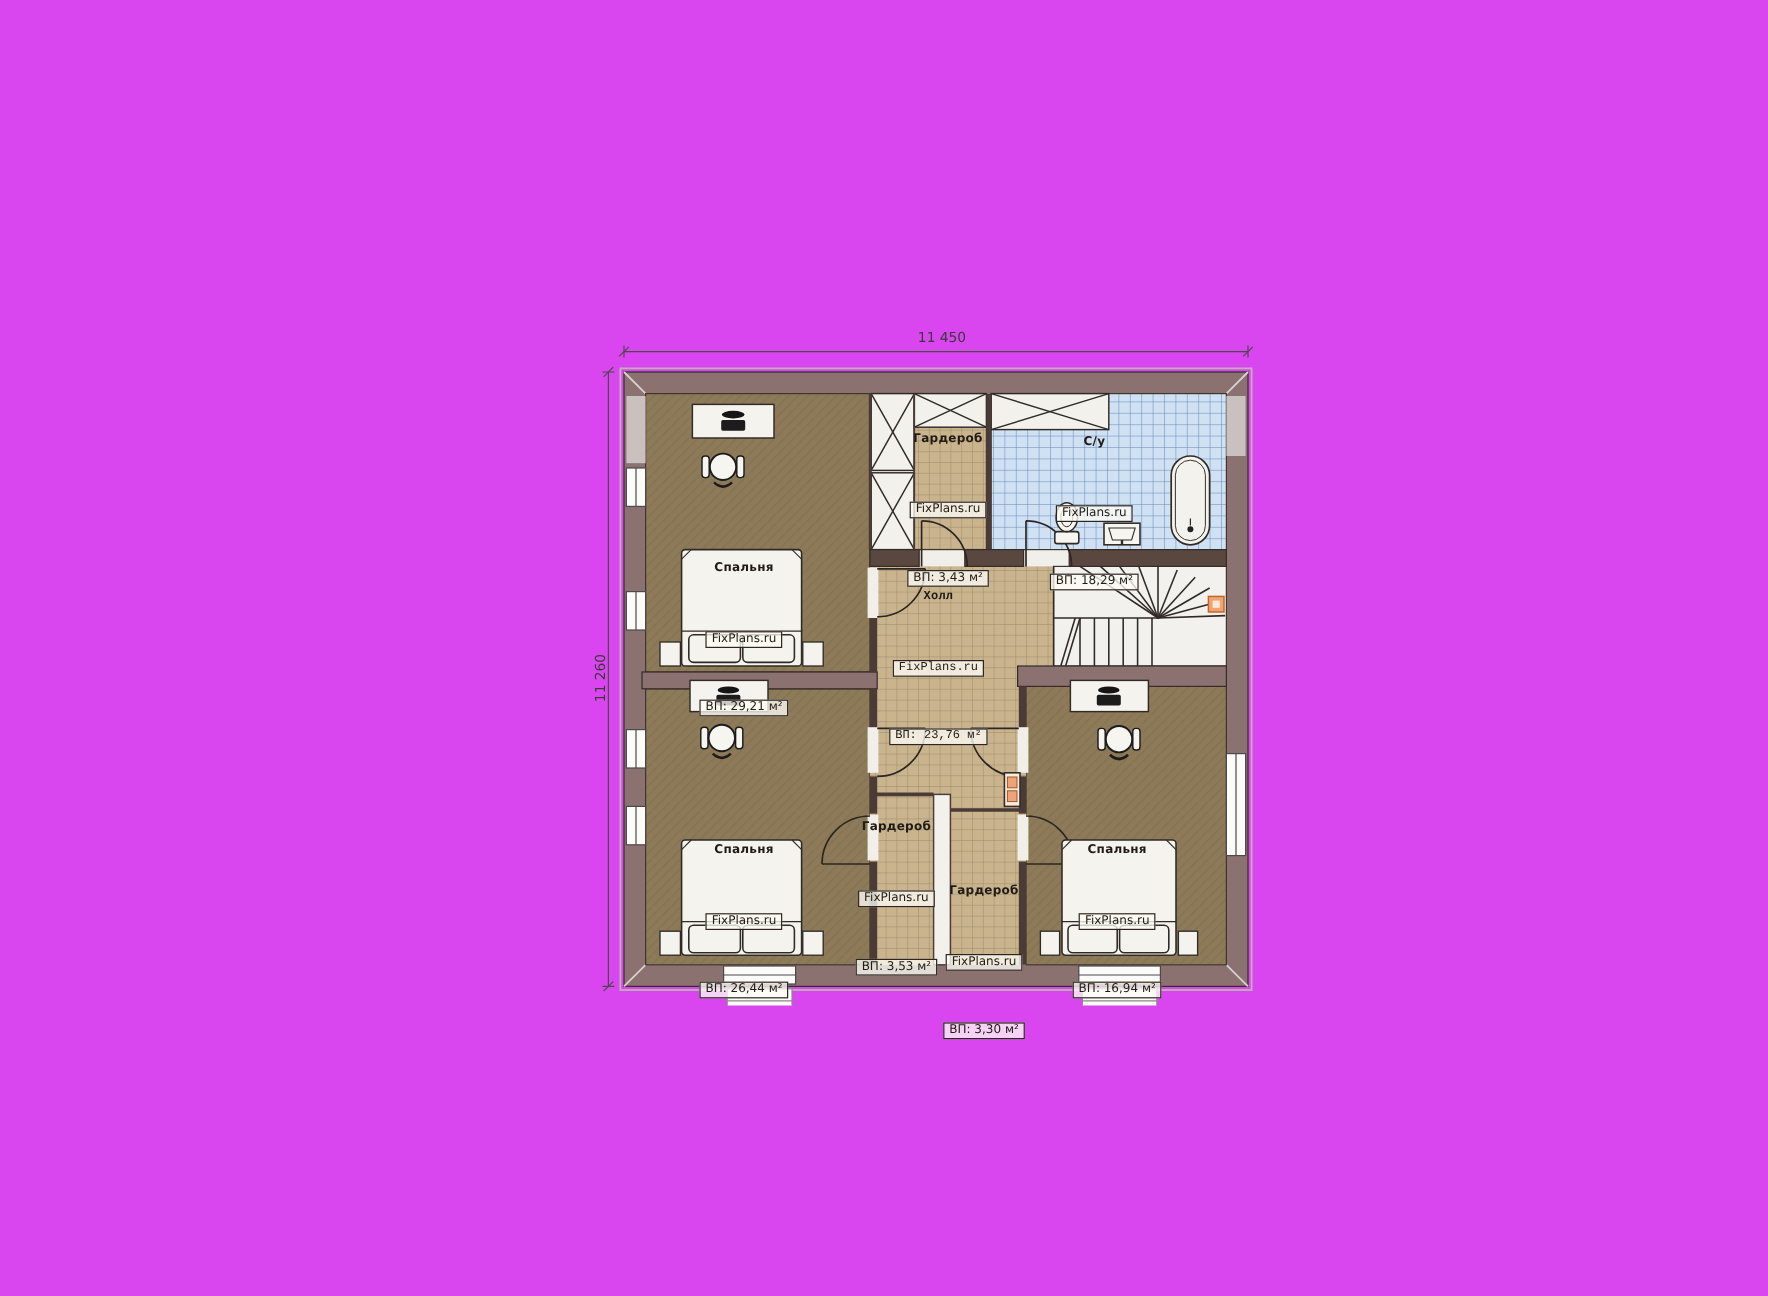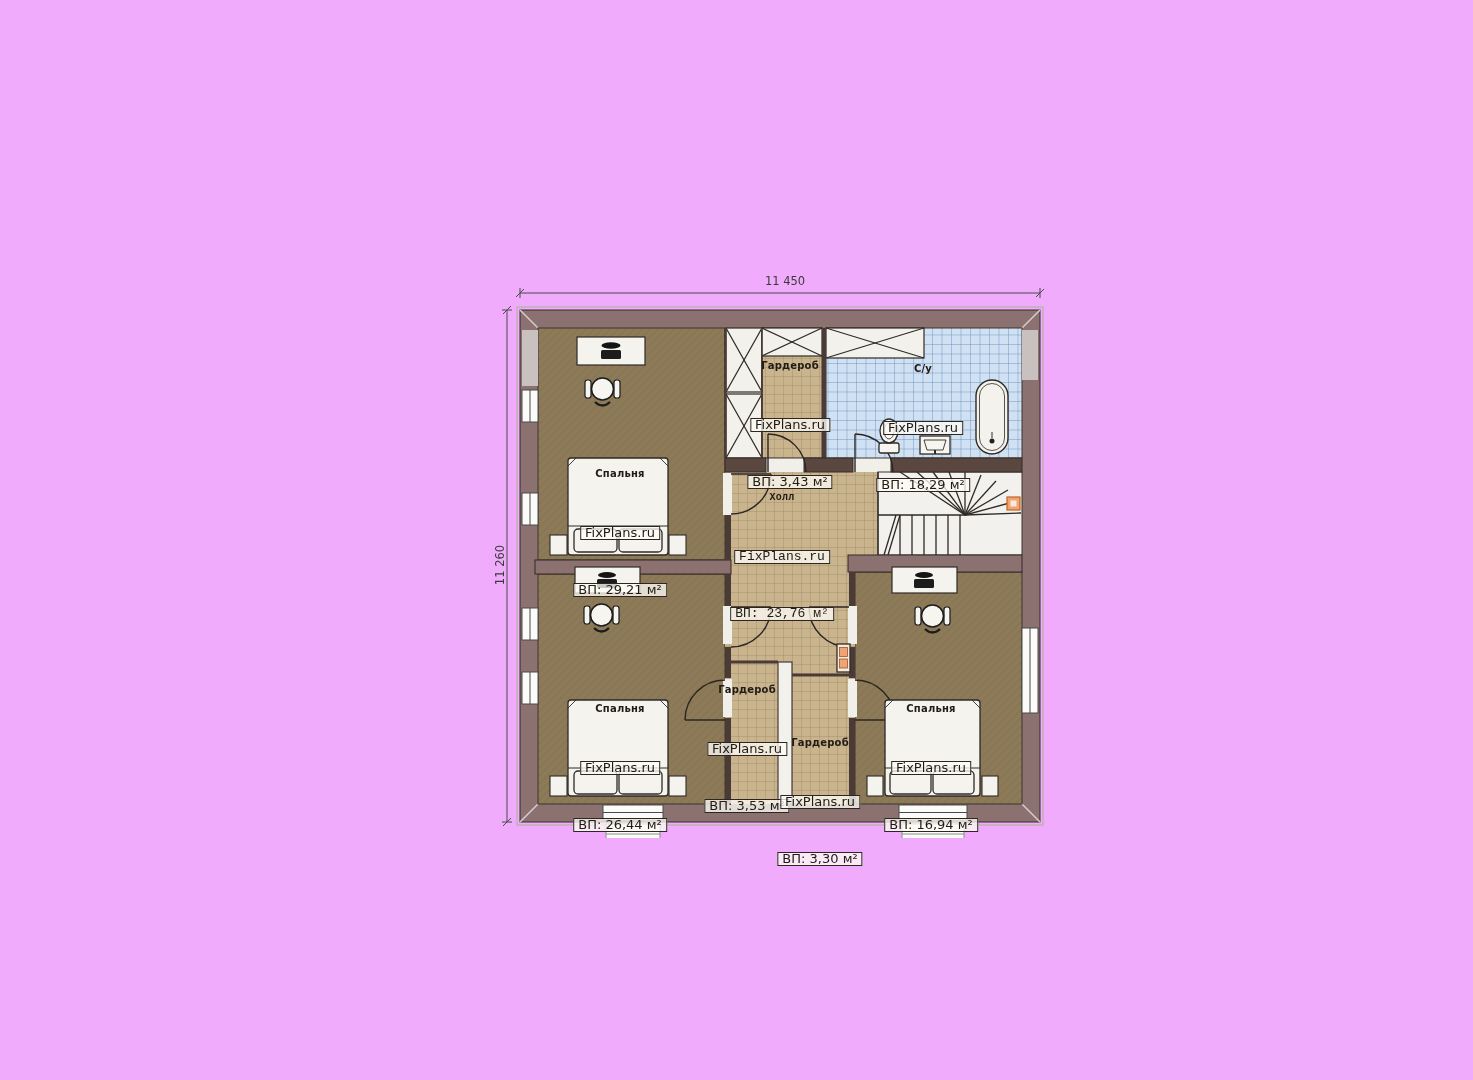--- a/index.html
+++ b/index.html
@@ -1,22 +1,22 @@
 <!DOCTYPE html>
 <html style="--wall: #8b7170;"><head>
 <meta charset="utf-8">
 <style>
   html,body{margin:0;padding:0;background:#ffffff;}
-  #canvas{position:relative;width:1473px;height:1080px;background:#f0abfc;overflow:hidden;
+  #canvas{position:relative;width:1473px;height:1080px;background:#d946ef;overflow:hidden;
           font-family:"DejaVu Sans","Liberation Sans",sans-serif;}
   .room-label{position:absolute;display:flex;flex-direction:column;align-items:center;
               transform:translateX(-50%);z-index:5;pointer-events:none;gap:44px;}
   .room-label .rn{font-size:10px;font-weight:bold;color:#211b15;letter-spacing:.2px;line-height:12px;}
   .room-label .rb,.room-label .ra{border:1.5px solid #2d2620;background:rgba(253,251,245,.78);
-              font-size:13px;color:#211b15;line-height:12px;padding:0 4px;white-space:nowrap;}
+              font-size:10px;color:#211b15;line-height:12px;padding:0 4px;white-space:nowrap;}
   .room-label .rb{margin-top:2px;}
   .room-label .ra{margin-top:-1.5px;}
   .dim{position:absolute;font-size:11.5px;color:#3a3a3a;z-index:4;white-space:nowrap;}
   #dim-top{left:785px;top:274px;transform:translateX(-50%);}
   #dim-left{left:500px;top:565px;transform:translate(-50%,-50%) rotate(-90deg);}
   svg .wall{fill:var(--wall,#8b7170);stroke:#352b28;stroke-width:1;}
 </style>
 </head>
 <body>
 
@@ -326,21 +326,21 @@
   <div class="room-label" style="left:620px;top:468px;">
     <span class="rn">Спальня</span>
     <span class="rb">FixPlans.ru</span>
     <span class="ra">ВП: 29,21 м²</span>
   </div>
   <div class="room-label" style="left:790px;top:360px;">
     <span class="rn">Гардероб</span>
     <span class="rb">FixPlans.ru</span>
     <span class="ra">ВП: 3,43 м²</span>
   </div>
-  <div class="room-label" style="left:912px;top:363px;margin-left:11px;">
+  <div class="room-label" style="left:912px;top:363px;">
     <span class="rn">С/у</span>
     <span class="rb">FixPlans.ru</span>
     <span class="ra">ВП: 18,29 м²</span>
   </div>
   <div class="room-label" style="left:782px;top:492px;font-family:Liberation Mono, monospace;">
     <span class="rn">Холл</span>
     <span class="rb">FixPlans.ru</span>
     <span class="ra">ВП: 23,76 м²</span>
   </div>
   <div class="room-label" style="left:620px;top:703px;">

